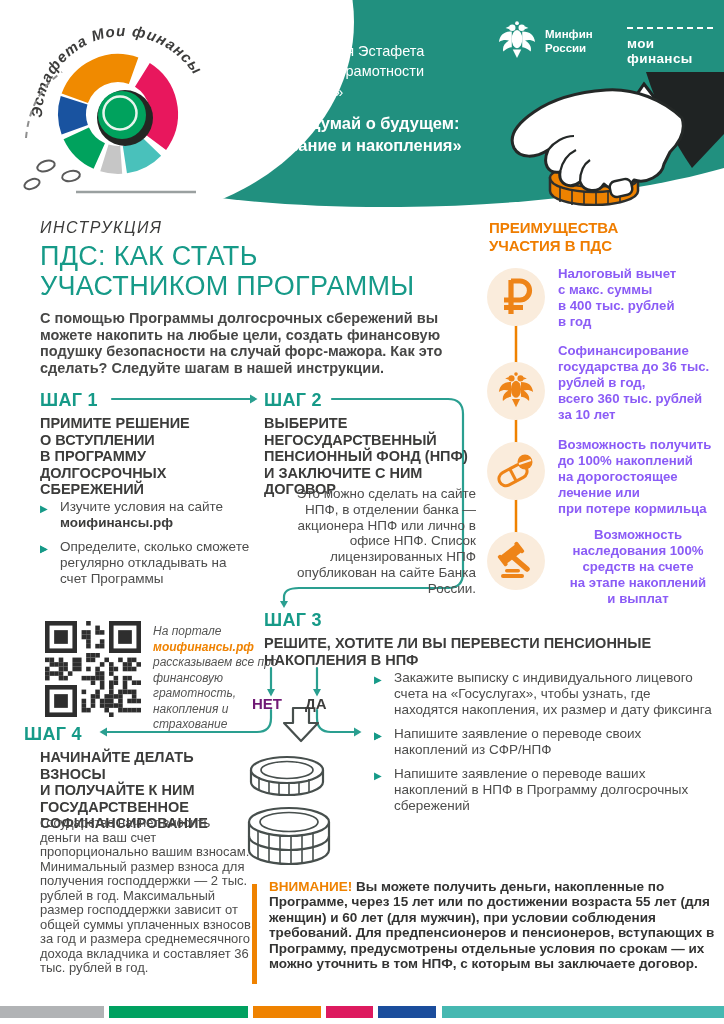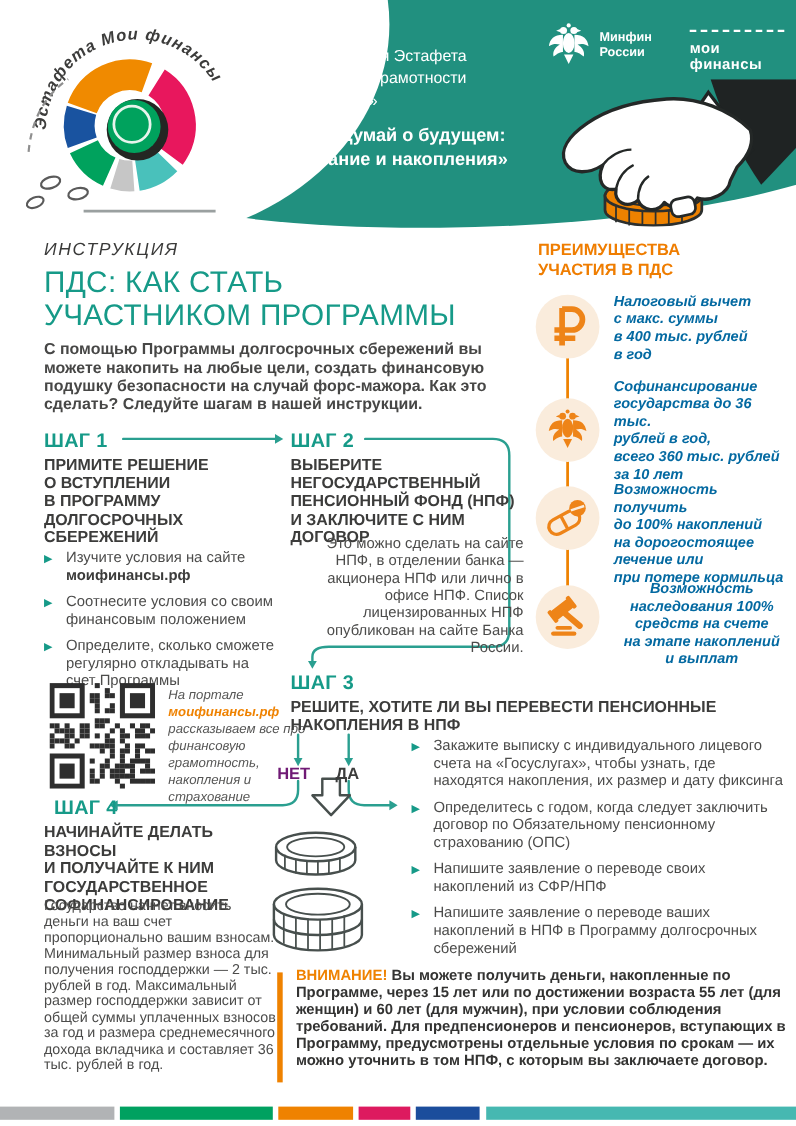--- a/index.html
+++ b/index.html
@@ -32,36 +32,36 @@
   .step-body{font-size:13.5px;line-height:15.5px;color:#4c4c4b;}
   .s1l{position:absolute;left:40px;top:390px;z-index:4;}
   .s1h{position:absolute;left:40px;top:415px;width:210px;z-index:4;}
   .s1b{position:absolute;left:40px;top:499px;width:212px;z-index:4;}
   .s2l{position:absolute;left:264px;top:390px;z-index:4;}
   .s2h{position:absolute;left:264px;top:415px;width:215px;z-index:4;}
   .s2p{position:absolute;left:264px;top:486px;width:212px;z-index:4;line-height:15.8px;text-align:right;}
   .s3l{position:absolute;left:264px;top:610px;z-index:4;}
   .s3h{position:absolute;left:264px;top:635px;width:460px;z-index:4;}
   .s3b{position:absolute;left:374px;top:670px;width:342px;z-index:4;}
-  .s4l{position:absolute;left:49px;top:724px;z-index:4;}
+  .s4l{position:absolute;left:24px;top:724px;z-index:4;}
   .s4h{position:absolute;left:40px;top:749px;width:215px;z-index:4;}
   .s4p{position:absolute;left:40px;top:816px;width:214px;font-size:13px;line-height:14.5px;z-index:4;}
   .no-lbl{position:absolute;left:252px;top:695px;font-size:15px;font-weight:bold;color:#701a75;z-index:4;text-align:center;}
   .yes-lbl{position:absolute;left:305px;top:695px;font-size:15px;font-weight:bold;color:#3c3c3b;z-index:4;}
   ul.blt{list-style:none;margin:0;padding:0;}
   ul.blt li{position:relative;padding-left:20px;margin-bottom:8px;font-size:13.5px;line-height:16px;color:#4c4c4b;}
   ul.blt li .tri{position:absolute;left:0;top:2px;font-size:10px;color:#169a88;}
   ul.blt li b{font-weight:bold;color:#3c3c3b;}
   
   .ben-title{position:absolute;left:489px;top:219px;font-size:15px;line-height:18px;font-weight:bold;
              color:#ef7d00;z-index:4;}
   .ben-ic{position:absolute;left:487px;width:58px;height:58px;border-radius:50%;background:#faecdc;
           display:flex;align-items:center;justify-content:center;z-index:4;}
   .ben-tx{position:absolute;left:558px;width:160px;font-size:13.2px;line-height:16px;font-weight:bold;
-          color:#0369a1;z-index:4;font-style:italic;}
+          color:#8b5cf6;z-index:4;}
   .c1{top:268px;} .c2{top:362px;} .c3{top:442px;} .c4{top:532px;}
   .t1{top:266px;} .t2{top:343px;} .t3{top:437px;} .t4{top:527px;text-align:center;}
   
   .qr-box{position:absolute;left:45px;top:621px;z-index:4;}
   .qr-text{position:absolute;left:153px;top:624px;width:126px;font-size:12px;line-height:15.5px;
            font-style:italic;color:#565655;z-index:4;}
   .qr-text b.lnk{color:#ef8200;font-weight:bold;}
   
   .notice-bar{position:absolute;left:252px;top:884px;width:5px;height:100px;background:#ef8200;z-index:4;}
   .notice{position:absolute;left:269px;top:879px;width:448px;font-size:13.5px;line-height:15.4px;
@@ -236,21 +236,21 @@
   <div class="step-head s1h pre">ПРИМИТЕ РЕШЕНИЕ
 О ВСТУПЛЕНИИ
 В ПРОГРАММУ
 ДОЛГОСРОЧНЫХ
 СБЕРЕЖЕНИЙ</div>
   <ul class="blt s1b">
     <li><span class="tri">▶</span>
       <span>Изучите условия на сайте</span>
       <b>моифинансы.рф</b></li>
     <li><span class="tri">▶</span>
-      <span>Соотнесите условия со своим финансовым положением</span></li>
+      </li>
     <li><span class="tri">▶</span>
       <span>Определите, сколько сможете регулярно откладывать на счет Программы</span></li>
   </ul>
 
   <div class="step-label s2l">ШАГ 2</div>
   <div class="step-head s2h pre">ВЫБЕРИТЕ
 НЕГОСУДАРСТВЕННЫЙ
 ПЕНСИОННЫЙ ФОНД (НПФ)
 И ЗАКЛЮЧИТЕ С НИМ
 ДОГОВОР</div>
@@ -395,21 +395,21 @@
 
   <div class="step-label s3l">ШАГ 3</div>
   <div class="step-head s3h pre">РЕШИТЕ, ХОТИТЕ ЛИ ВЫ ПЕРЕВЕСТИ ПЕНСИОННЫЕ
 НАКОПЛЕНИЯ В НПФ</div>
   <div class="no-lbl">НЕТ</div>
   <div class="yes-lbl">ДА</div>
   <ul class="blt s3b">
     <li><span class="tri">▶</span>
       <span>Закажите выписку с индивидуального лицевого счета на «Госуслугах», чтобы узнать, где находятся накопления, их размер и дату фиксинга</span></li>
     <li><span class="tri">▶</span>
-      <span>Определитесь с годом, когда следует заключить договор по Обязательному пенсионному страхованию (ОПС)</span></li>
+      </li>
     <li><span class="tri">▶</span>
       <span>Напишите заявление о переводе своих накоплений из СФР/НПФ</span></li>
     <li><span class="tri">▶</span>
       <span>Напишите заявление о переводе ваших накоплений в НПФ в Программу долгосрочных сбережений</span></li>
   </ul>
 
   <div class="step-label s4l">ШАГ 4</div>
   <div class="step-head s4h pre">НАЧИНАЙТЕ ДЕЛАТЬ ВЗНОСЫ
 И ПОЛУЧАЙТЕ К НИМ
 ГОСУДАРСТВЕННОЕ

